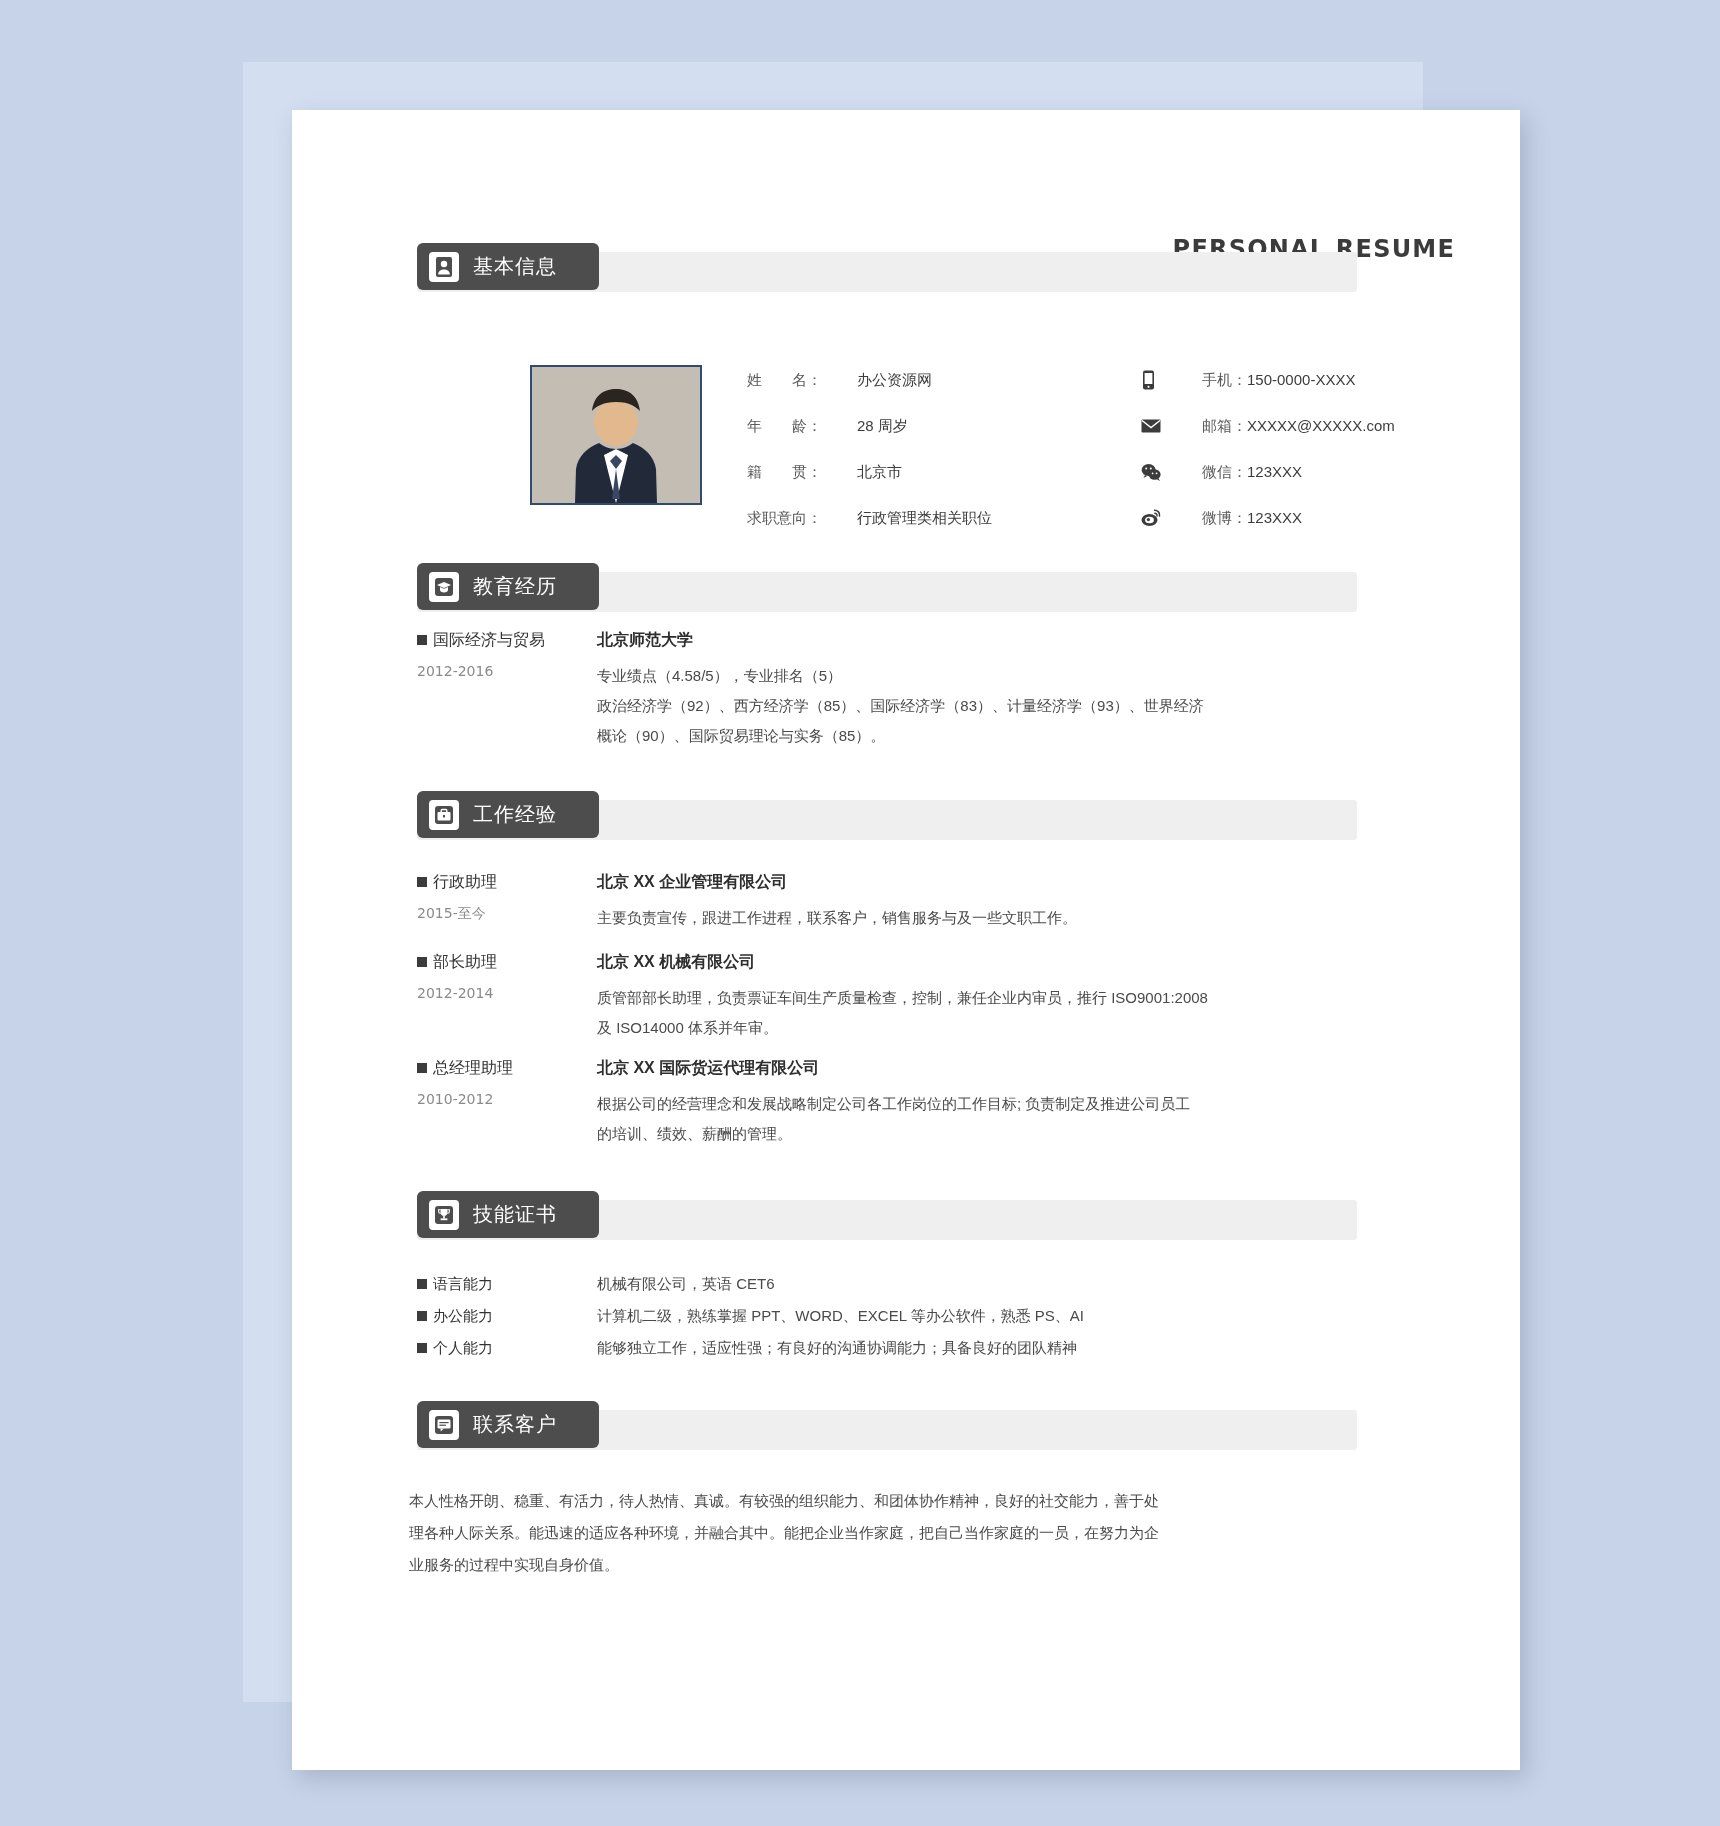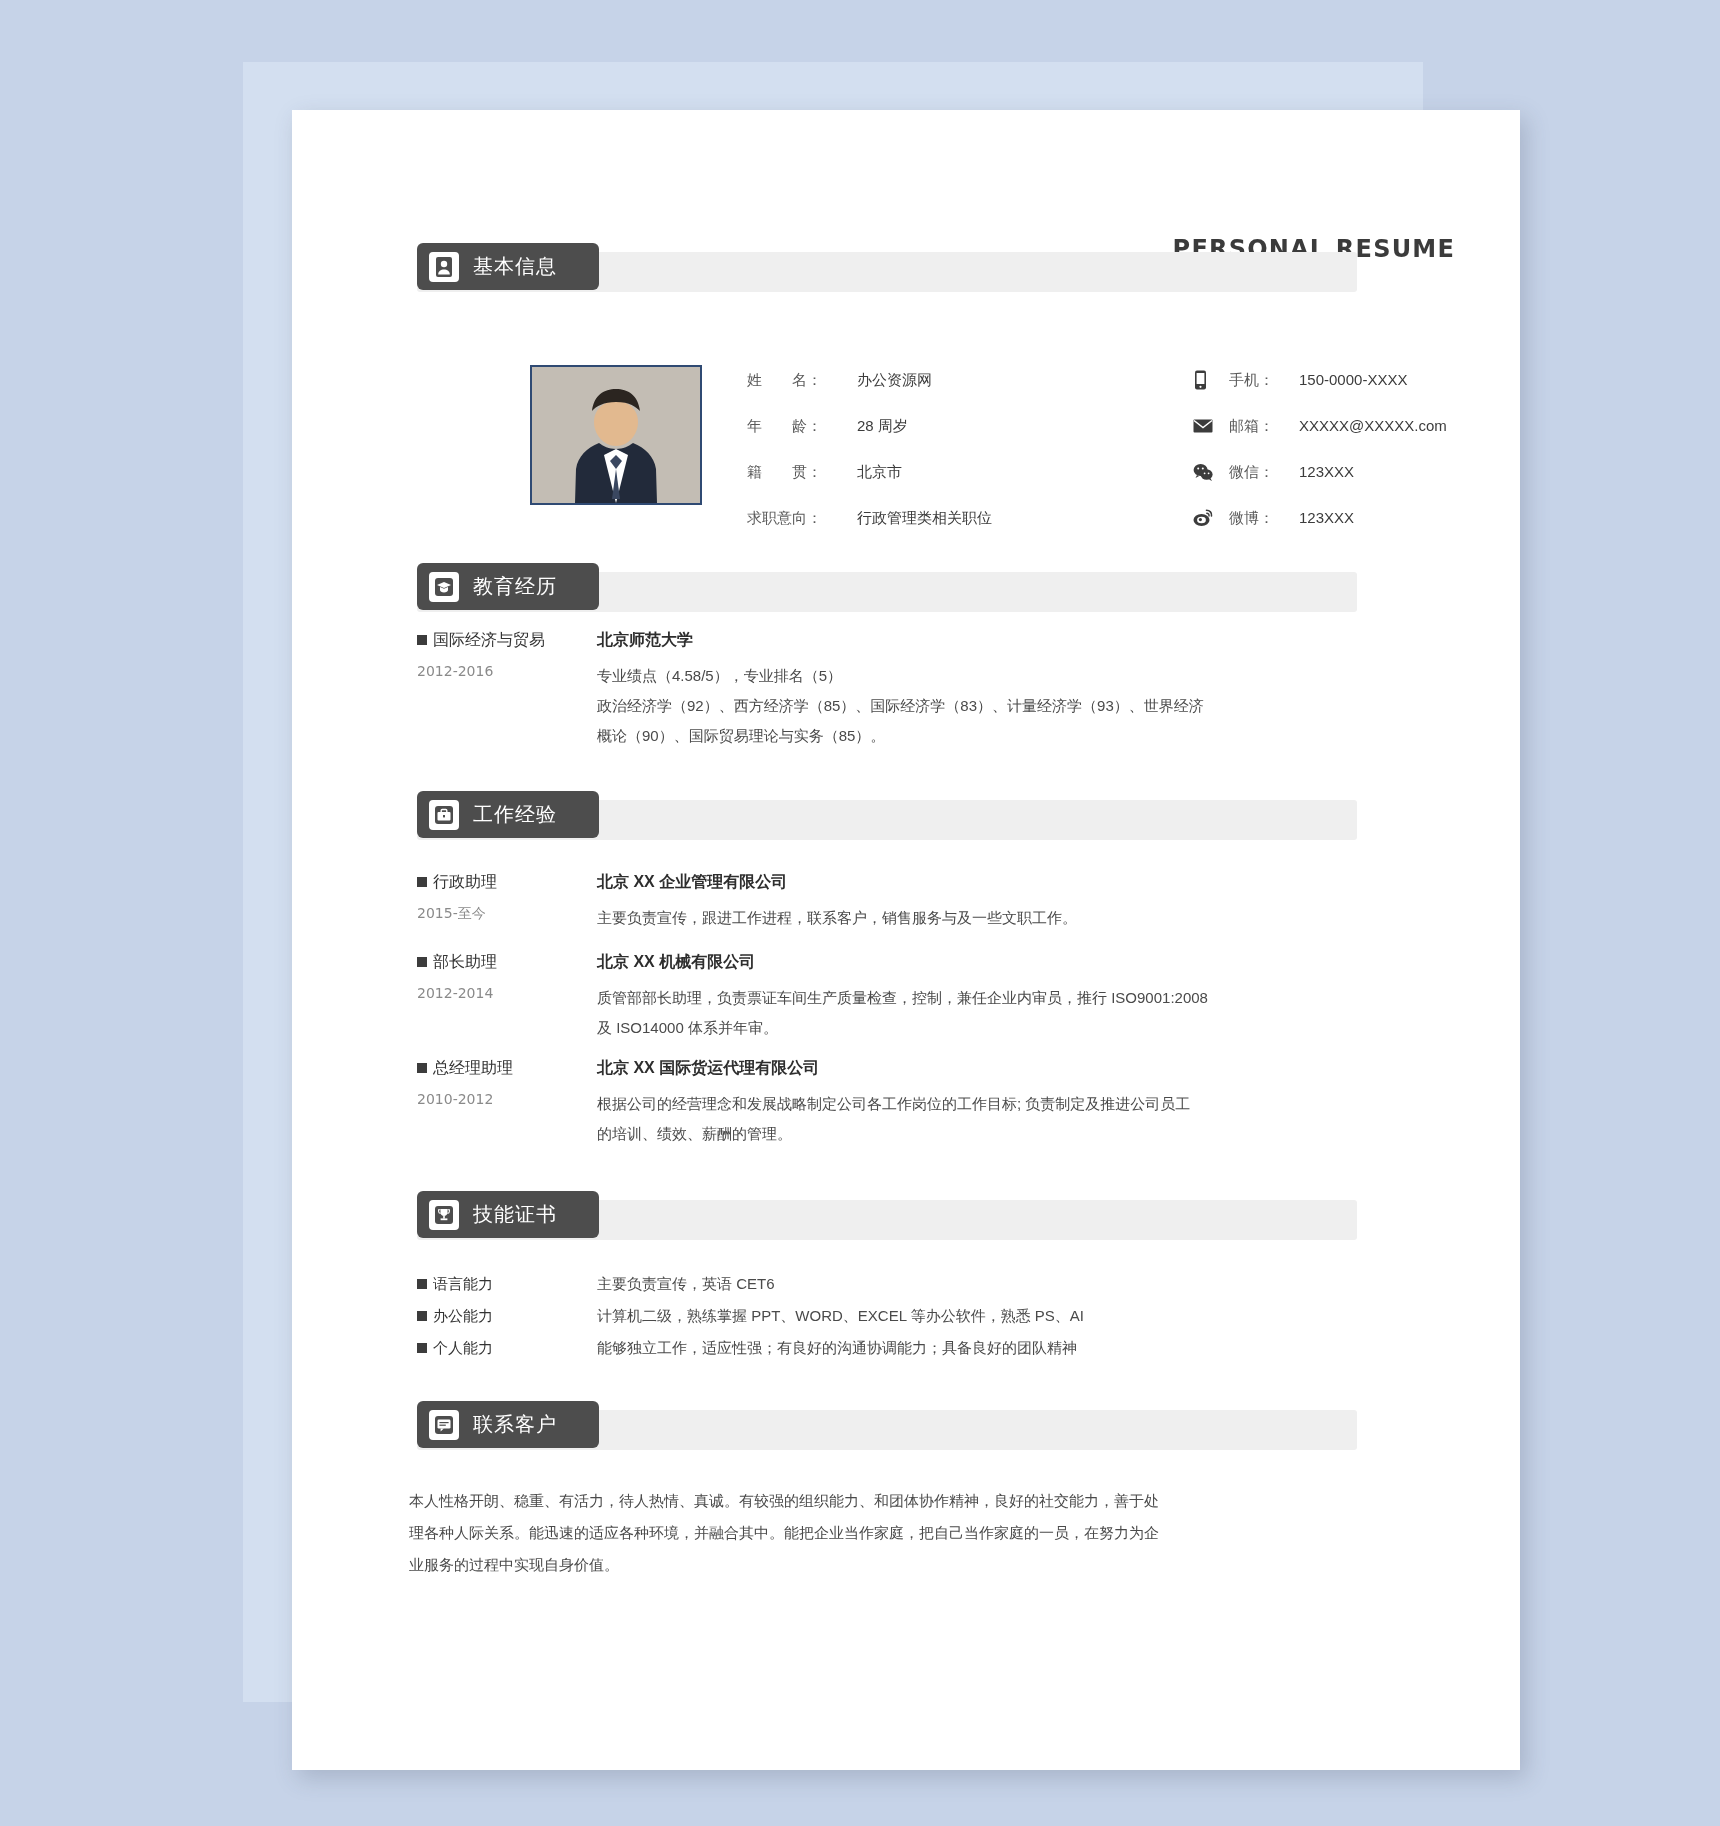--- a/index.html
+++ b/index.html
@@ -276,21 +276,21 @@
         <div class="info-row">
           <span class="info-label wide">籍　　贯：</span>
           <span class="info-val">北京市</span>
         </div>
         <div class="info-row">
           <span class="info-label wide">求职意向：</span>
           <span class="info-val">行政管理类相关职位</span>
         </div>
       </div>
 
-      <div class="info-col" style="left:776px; top:-8px;">
+      <div class="info-col" style="left:724px; top:-8px;text-align:right;">
         <div class="info-row">
           <span class="ico-cell">
             <svg width="15" height="20" viewBox="0 0 15 20">
               <rect x="2" y="0.5" width="11" height="19" rx="2" fill="#3c3c3c"></rect>
               <rect x="3.6" y="3" width="7.8" height="11" fill="#ffffff"></rect>
               <circle cx="7.5" cy="16.8" r="1.1" fill="#ffffff"></circle>
             </svg>
           </span>
           <span class="info-label" style="width:70px">手机：</span>
           <span class="info-val">150-0000-XXXX</span>
@@ -434,21 +434,21 @@
             </svg>
           </span>
           <span class="sec-label">技能证书</span>
         </div>
       </div>
     </div>
 
     <div style="position:absolute; left:125px; top:1165px; width:940px;">
       <div class="skill-row" style="top:0;">
         <span class="skill-label"><span class="sq"></span><span>语言能力</span></span>
-        <span class="skill-val">主要负责宣传，英语 CET6</span>
+        <span class="skill-val">机械有限公司，英语 CET6</span>
       </div>
       <div class="skill-row" style="top:32px;">
         <span class="skill-label"><span class="sq"></span><span>办公能力</span></span>
         <span class="skill-val">计算机二级，熟练掌握 PPT、WORD、EXCEL 等办公软件，熟悉 PS、AI</span>
       </div>
       <div class="skill-row" style="top:64px;">
         <span class="skill-label"><span class="sq"></span><span>个人能力</span></span>
         <span class="skill-val">能够独立工作，适应性强；有良好的沟通协调能力；具备良好的团队精神</span>
       </div>
     </div>

